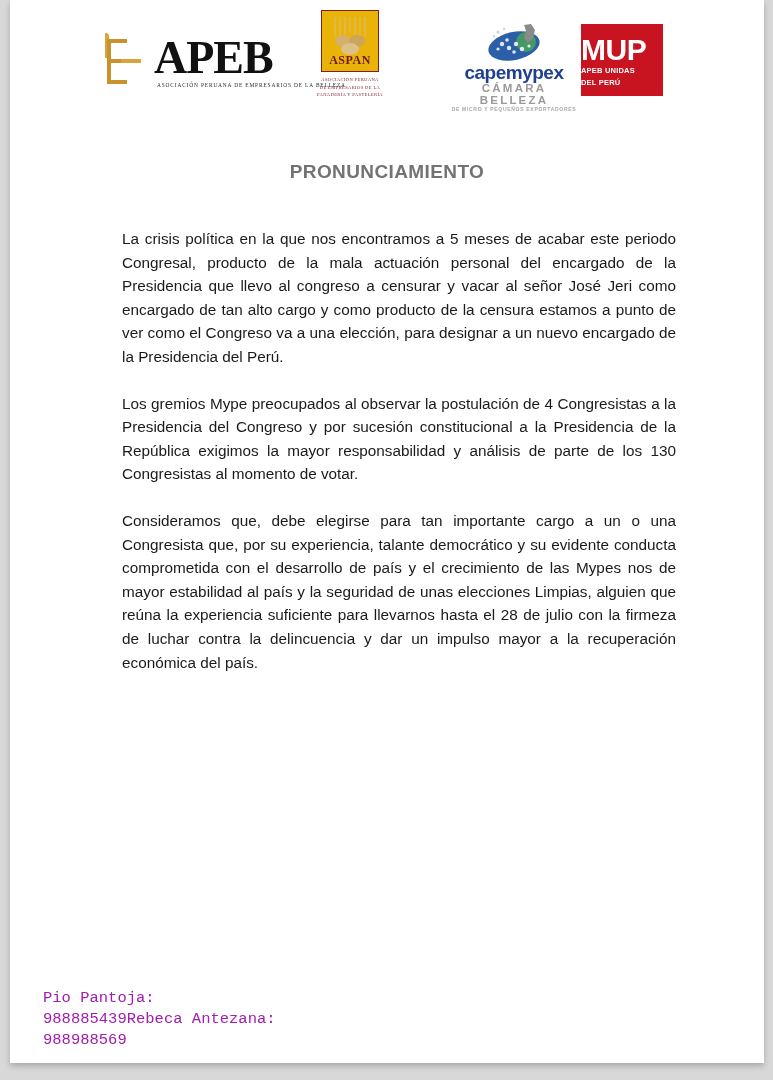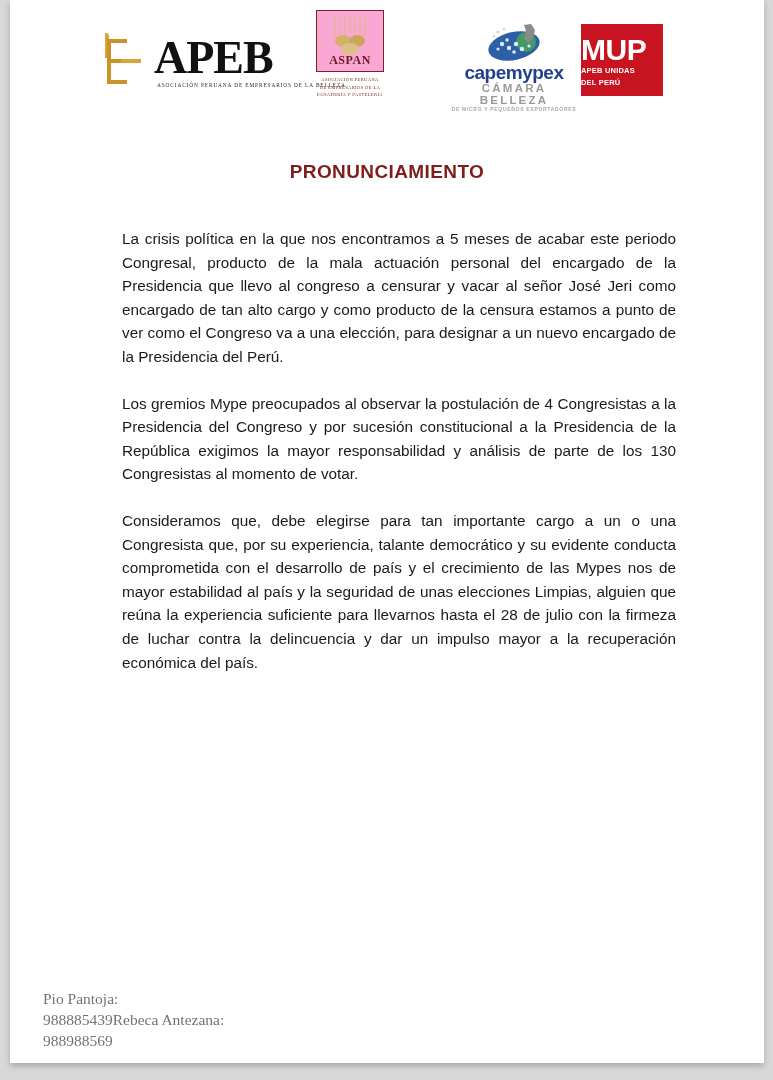--- a/index.html
+++ b/index.html
@@ -96,27 +96,27 @@
   }
 
   
   .logo-aspan {
     left: 305px;
     top: 10px;
     width: 70px;
     text-align: center;
   }
   .aspan-box {
-    width: 68px;
+    width: 58px;
     height: 62px;
     margin: 0 auto;
     border: 1.5px solid #7e1f25;
     box-sizing: border-box;
     position: relative;
-    background: #f9a8d4;
+    background: #eab308;
     overflow: hidden;
   }
   .aspan-wheat {
     position: absolute;
     left: 50%;
     top: 4px;
     transform: translateX(-50%);
   }
   .aspan-name {
     position: absolute;
@@ -209,21 +209,21 @@
     margin-top: 2px;
   }
 
   
   .doc-title {
     text-align: center;
     font-family: "Liberation Sans", sans-serif;
     font-weight: bold;
     font-size: 19px;
     letter-spacing: 0.4px;
-    color: #7f1d1d;
+    color: #737373;
     margin: 36px 0 0 0;
   }
   .body-copy {
     margin: 44px 88px 0 112px;
   }
   .para {
     font-family: "Liberation Sans", sans-serif;
     font-size: 15.3px;
     line-height: 23.6px;
     color: #1a1a1a;
@@ -238,24 +238,24 @@
     text-align: right;
     margin: 52px 0 0 0;
     padding-right: 1px;
   }
 
   
   .footer-contacts {
     position: absolute;
     left: 33px;
     bottom: 12px;
-    font-family: Liberation Serif, serif;
+    font-family: Liberation Mono, monospace;
     font-size: 15.5px;
     line-height: 21px;
-    color: #737373;
+    color: #a21caf;
     white-space: pre-line;
   }
 </style>
 </head>
 <body>
 
 <div class="page-wrap">
   <div class="page">
 
     <div class="letterhead">

